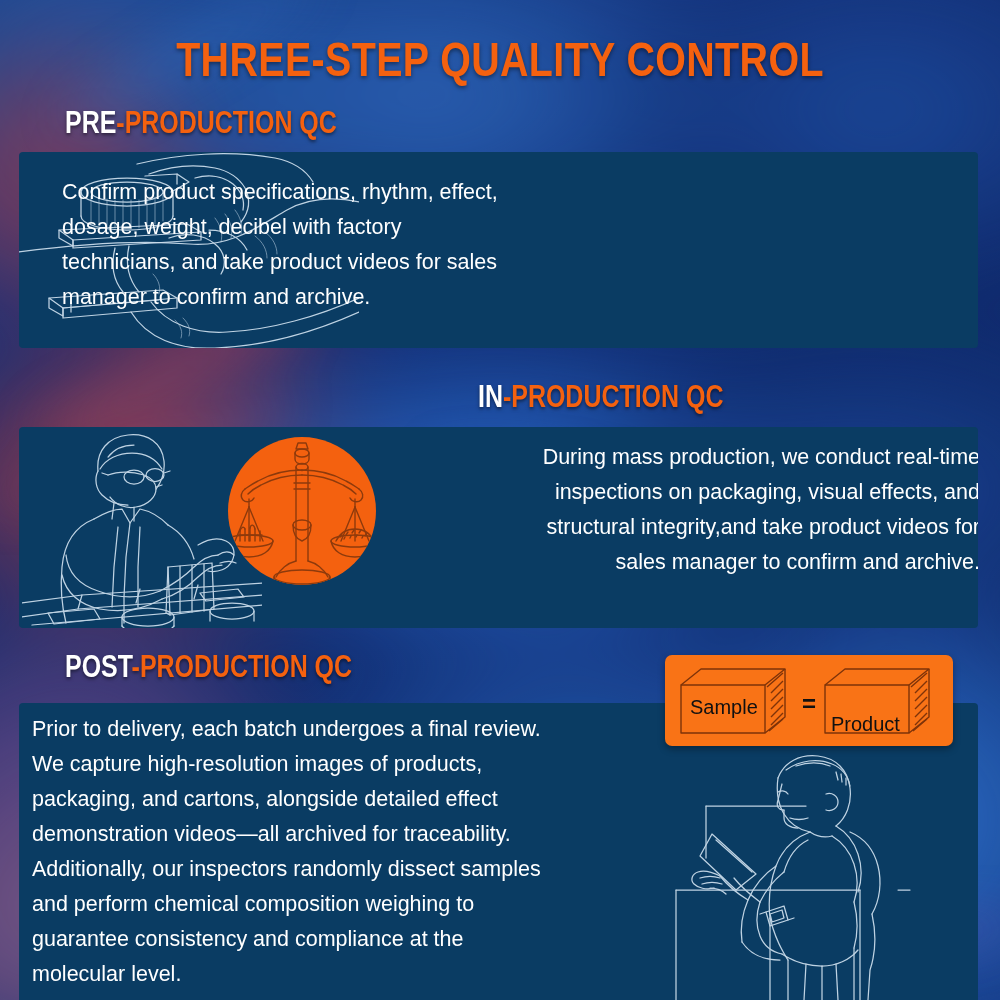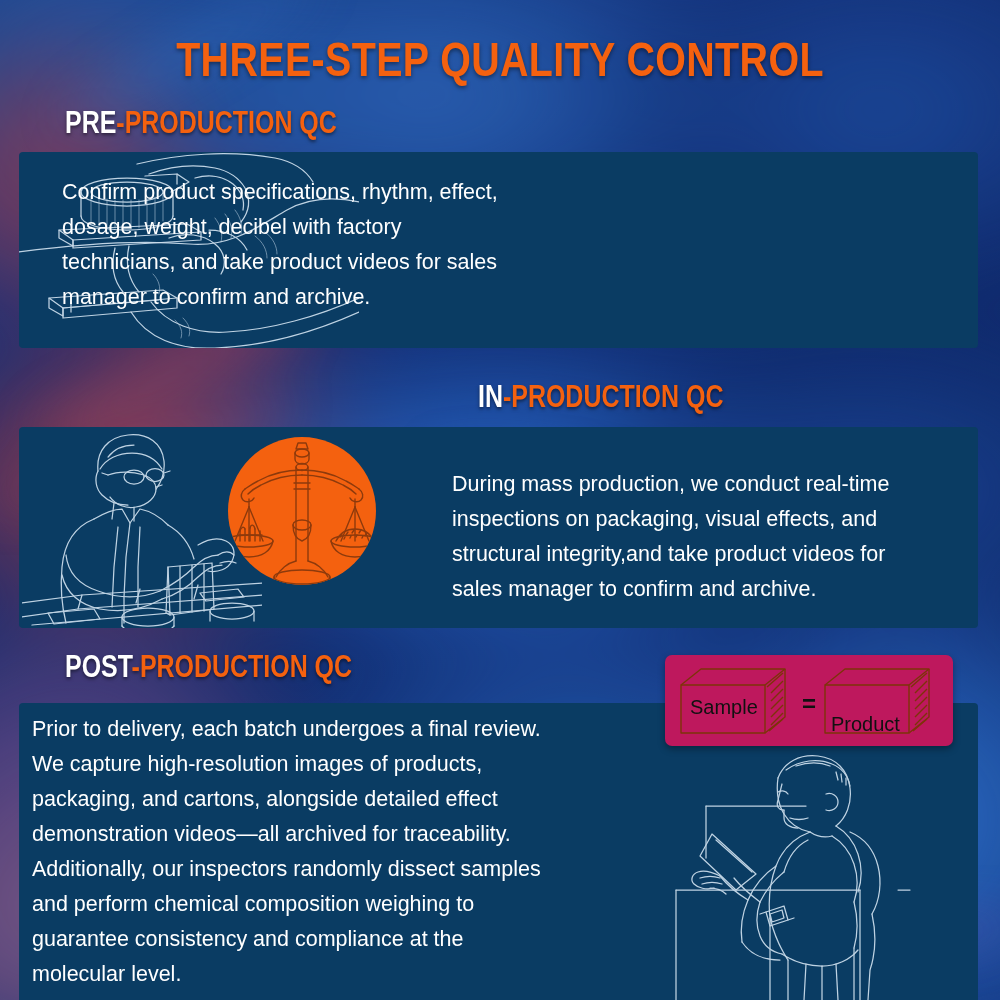--- a/index.html
+++ b/index.html
@@ -186,21 +186,21 @@
     stroke-linejoin: round;
   }
 
   
   #sample-box {
     position: absolute;
     left: 665px;
     top: 655px;
     width: 288px;
     height: 91px;
-    background: #be185d;
+    background: #f97316;
     border-radius: 7px;
     box-shadow: 0 3px 7px rgba(0,0,0,0.35);
   }
   #sample-box svg { position: absolute; left: 0; top: 0; }
   .box-line {
     fill: none;
     stroke: #7e3309;
     stroke-width: 1.4;
     stroke-linejoin: round;
   }
@@ -387,21 +387,21 @@
           <path d="M152 190 L152 199"></path>
           <path d="M100 199 C104 204 114 207 126 207 C138 207 148 204 152 199"></path>
           <ellipse cx="210" cy="184" rx="22" ry="8"></ellipse>
           <path d="M188 184 L188 194"></path>
           <path d="M232 184 L232 194"></path>
           <path d="M178 166 L216 162 L222 170 L184 174 Z"></path>
         </g>
       </svg>
     </div>
 
-    <div class="body-text" id="text-in" style="left:433px;top:40px;">During mass production, we conduct real-time
+    <div class="body-text" id="text-in" style="left:433px;top:13px;text-align:right;">During mass production, we conduct real-time
 inspections on packaging, visual effects, and
 structural integrity,and take product videos for
 sales manager to confirm and archive.</div>
   </div>
 
   <div id="scale-badge">
     <svg width="148" height="148" viewBox="0 0 148 148">
       <g class="ln-dark">
 
         <path d="M70 6 L78 6 L80 12 L68 12 Z"></path>

